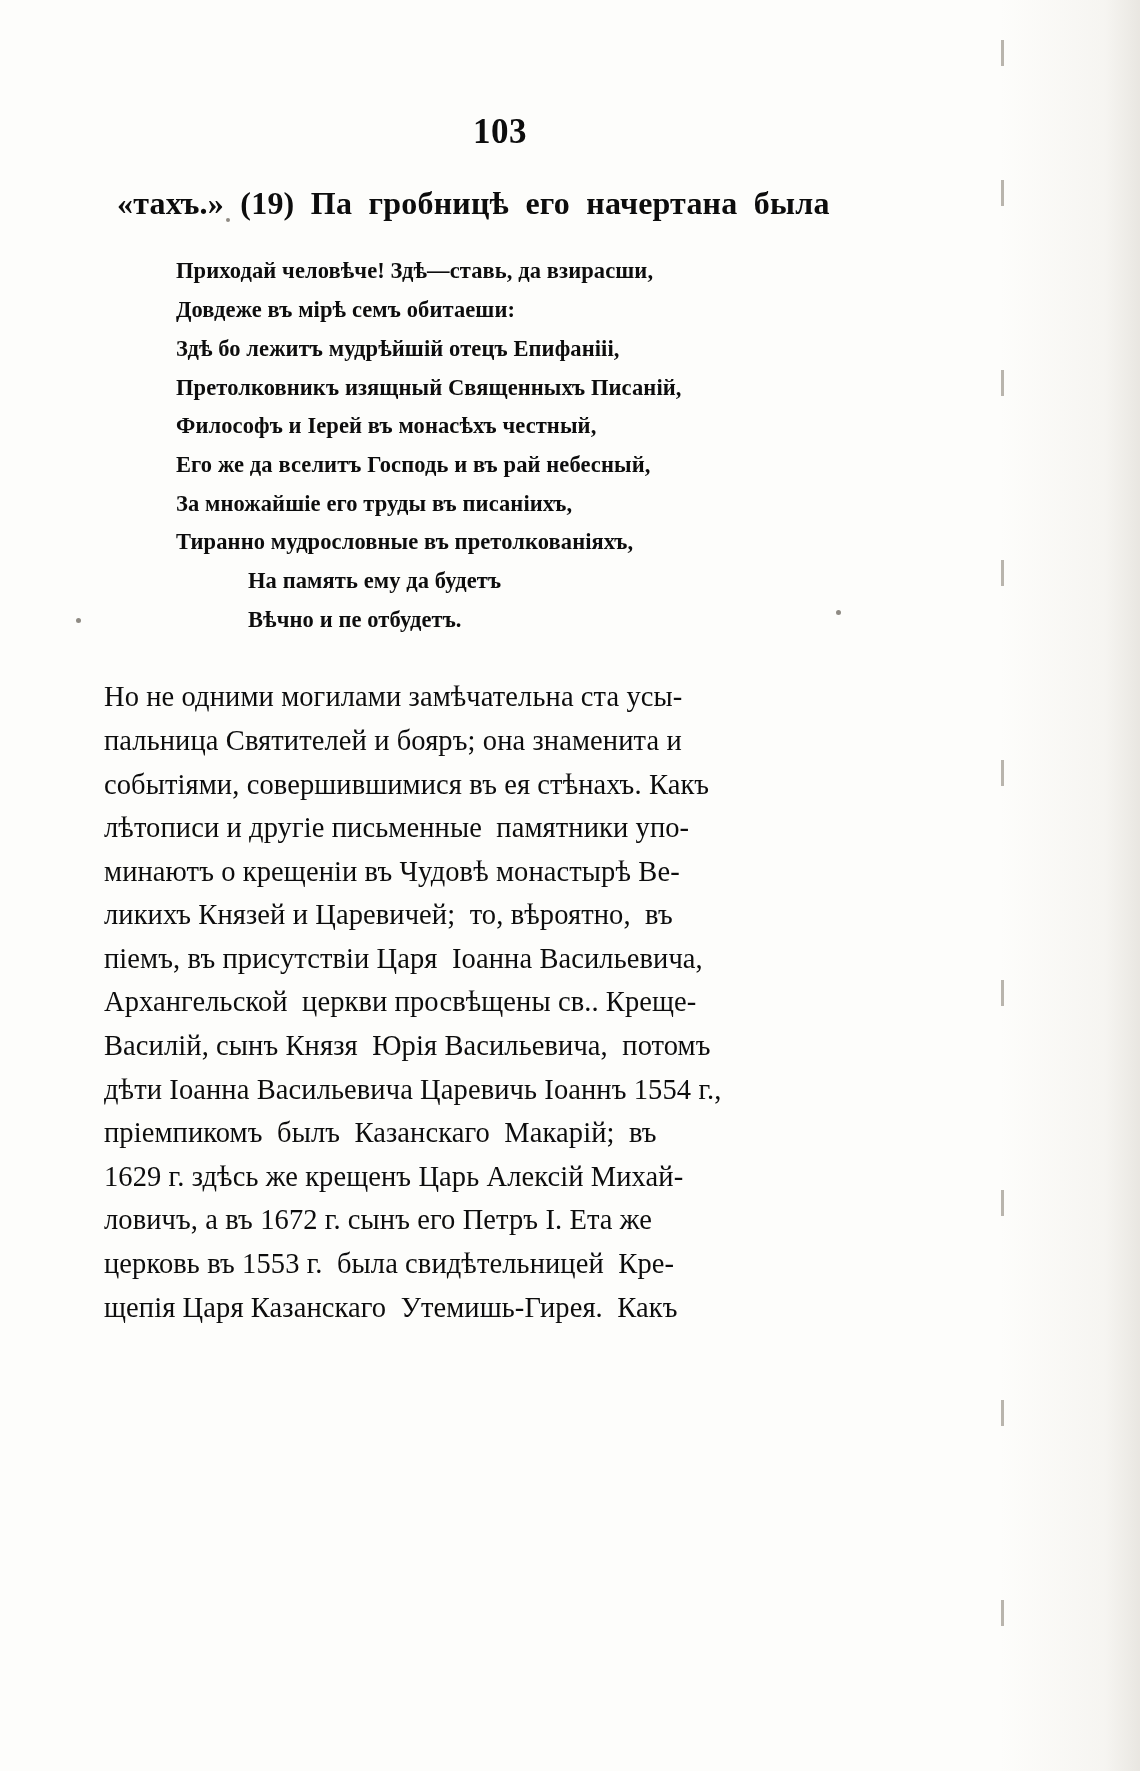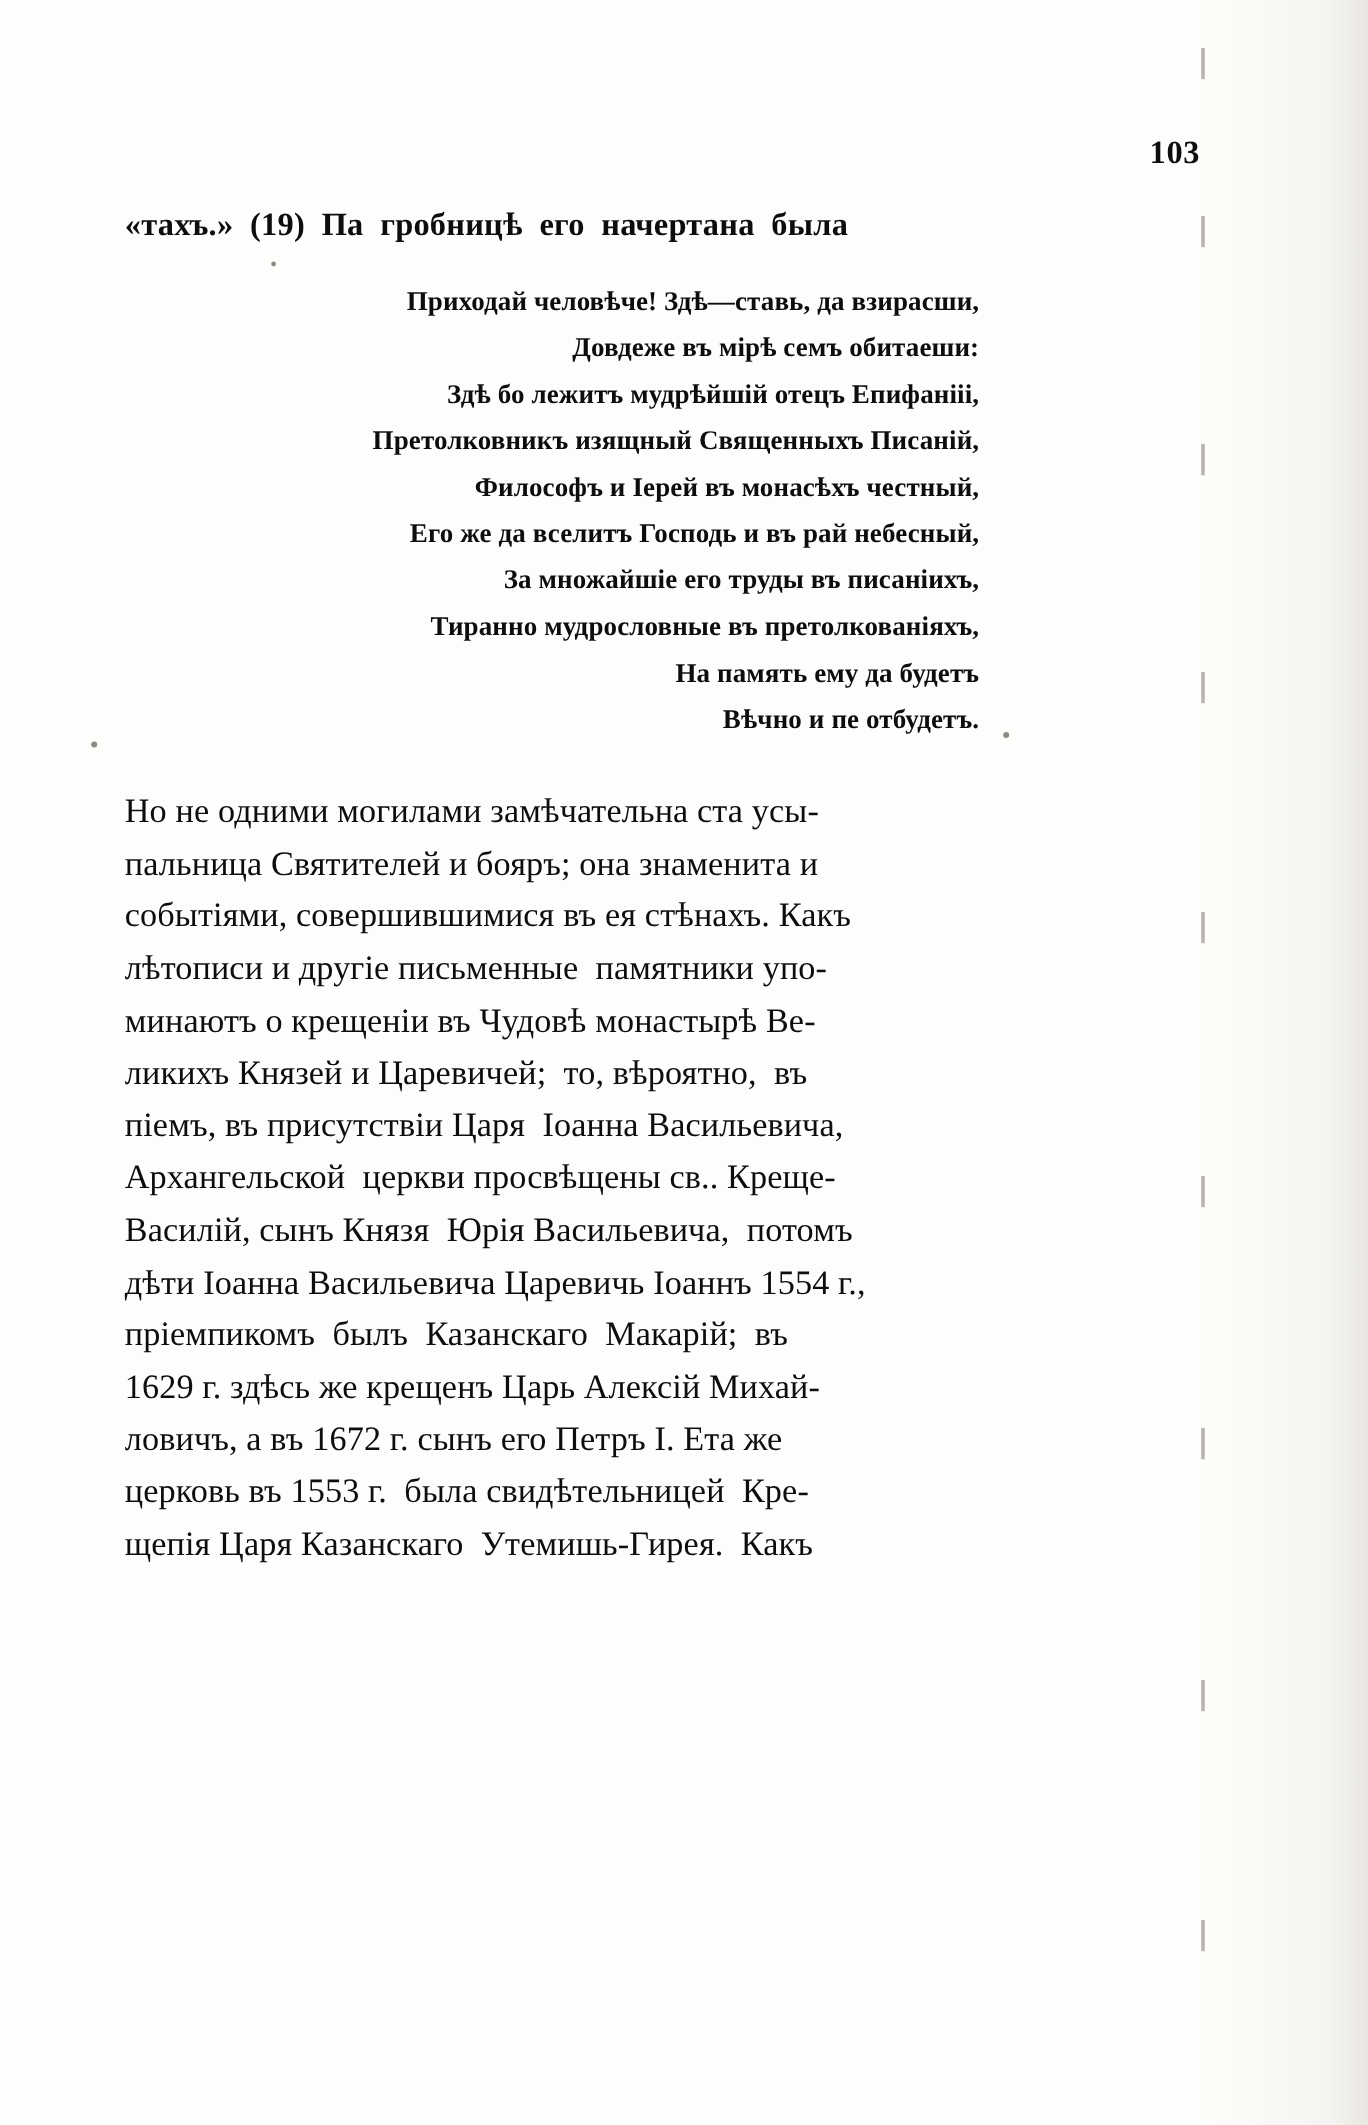--- a/index.html
+++ b/index.html
@@ -44,47 +44,46 @@
     width: 3px;
     height: 26px;
     background: #b9b5ad;
     display: block;
   }
   .page-number {
     position: absolute;
     top: 112px;
     left: 0;
     width: 1000px;
-    text-align: right;
-    font-size: 27px;
+    text-align: center;
+    font-size: 35px;
     font-weight: bold;
     letter-spacing: 0.5px;
   }
   .content {
     position: absolute;
     top: 168px;
     left: 104px;
     width: 712px;
   }
   .para-lead {
-    font-size: 27px;
+    font-size: 32px;
     font-weight: bold;
     line-height: 1.42;
     text-align: justify;
     letter-spacing: 0.2px;
-    margin: 0;
+    margin: 13px;
   }
   .para-lead .l {
     display: block;
     white-space: pre;
   }
   .verse {
     margin: 26px 0 0 0;
     padding-left: 72px;
-    text-align: right;
   }
   .verse .v {
     display: block;
     font-size: 22.5px;
     font-weight: bold;
     line-height: 1.72;
     white-space: pre;
     letter-spacing: 0.1px;
   }
   .verse .v.indent {

